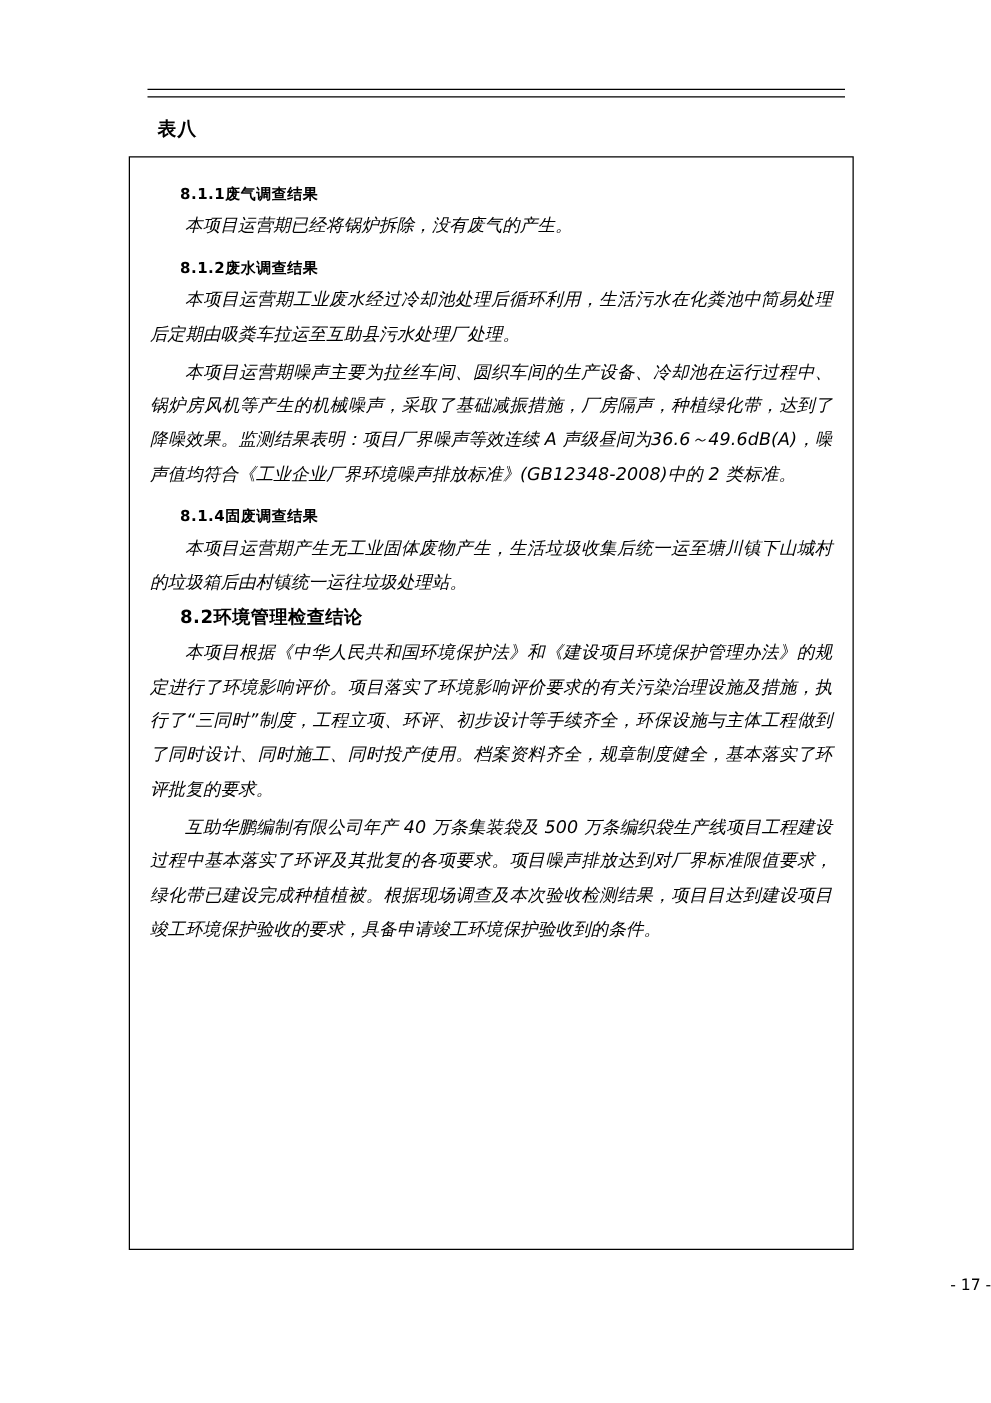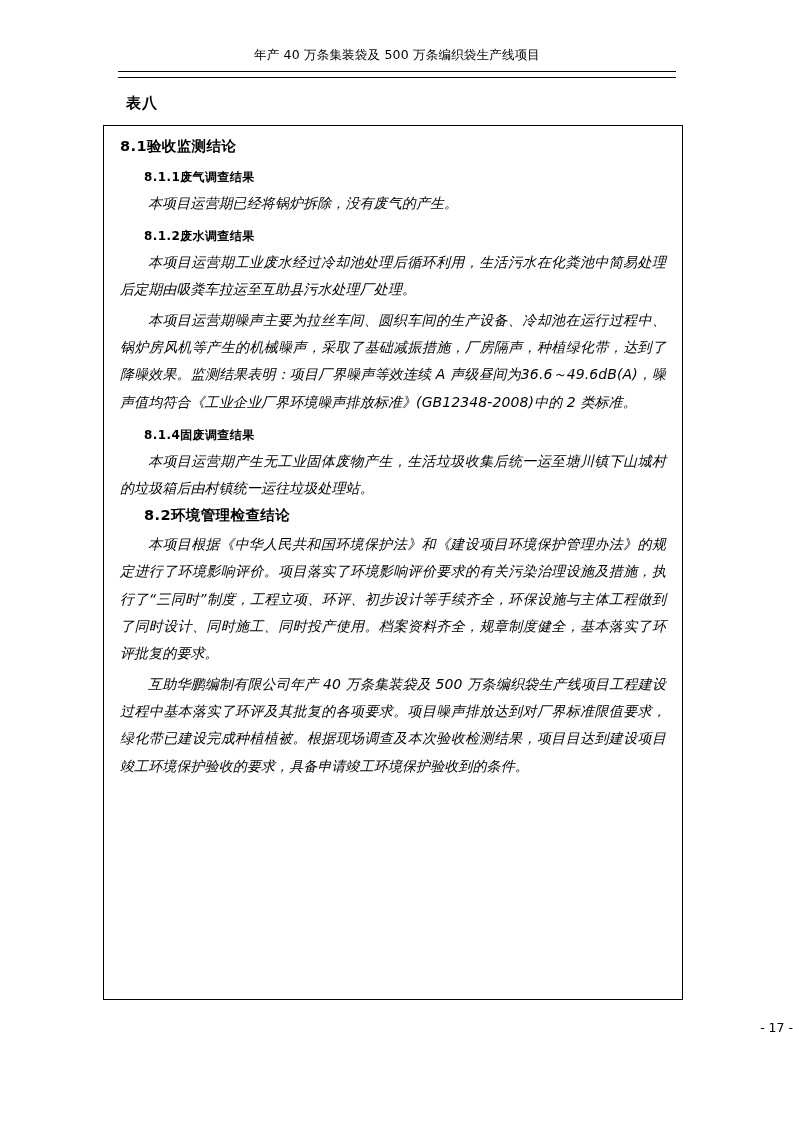--- a/index.html
+++ b/index.html
@@ -112,31 +112,27 @@
     width: 793px;
     text-align: right;
     font-size: 12.5px;
   }
 </style>
 </head>
 <body>
 
 <div class="page">
 
-  <div class="header">
-    <div class="header-title">年产 40 万条集装袋及 500 万条编织袋生产线项目</div>
-  </div>
   <div class="header-rule-outer"></div>
   <div class="header-rule-inner"></div>
 
   <div class="table-label">表八</div>
 
   <div class="content-box">
 
-    <div class="h-sec">8.1验收监测结论</div>
 
     <div class="h-sub">8.1.1废气调查结果</div>
     <p class="body">本项目运营期已经将锅炉拆除，没有废气的产生。</p>
 
     <div class="h-sub">8.1.2废水调查结果</div>
     <p class="body">本项目运营期工业废水经过冷却池处理后循环利用，生活污水在化粪池中简易处理后定期由吸粪车拉运至互助县污水处理厂处理。</p>
 
     <p class="body">本项目运营期噪声主要为拉丝车间、圆织车间的生产设备、冷却池在运行过程中、锅炉房风机等产生的机械噪声，采取了基础减振措施，厂房隔声，种植绿化带，达到了降噪效果。监测结果表明：项目厂界噪声等效连续 A 声级昼间为36.6～49.6dB(A)，噪声值均符合《工业企业厂界环境噪声排放标准》(GB12348-2008)中的 2 类标准。</p>
 
     <div class="h-sub">8.1.4固废调查结果</div>

